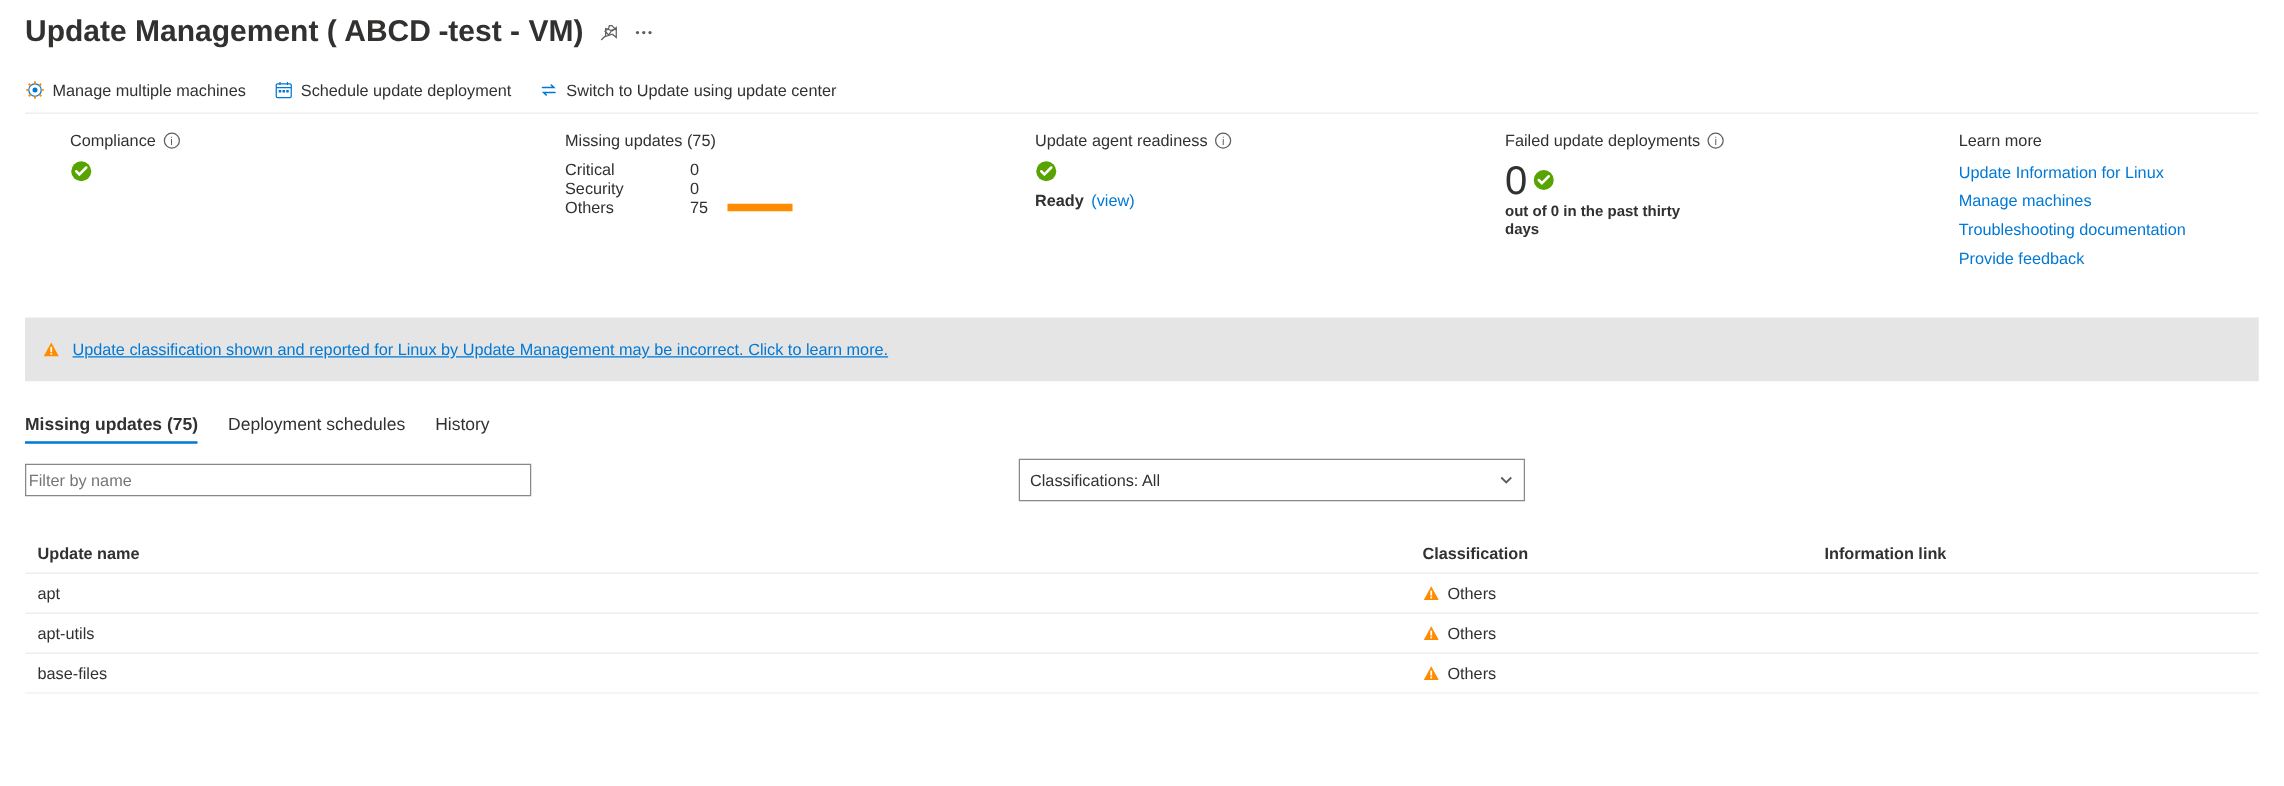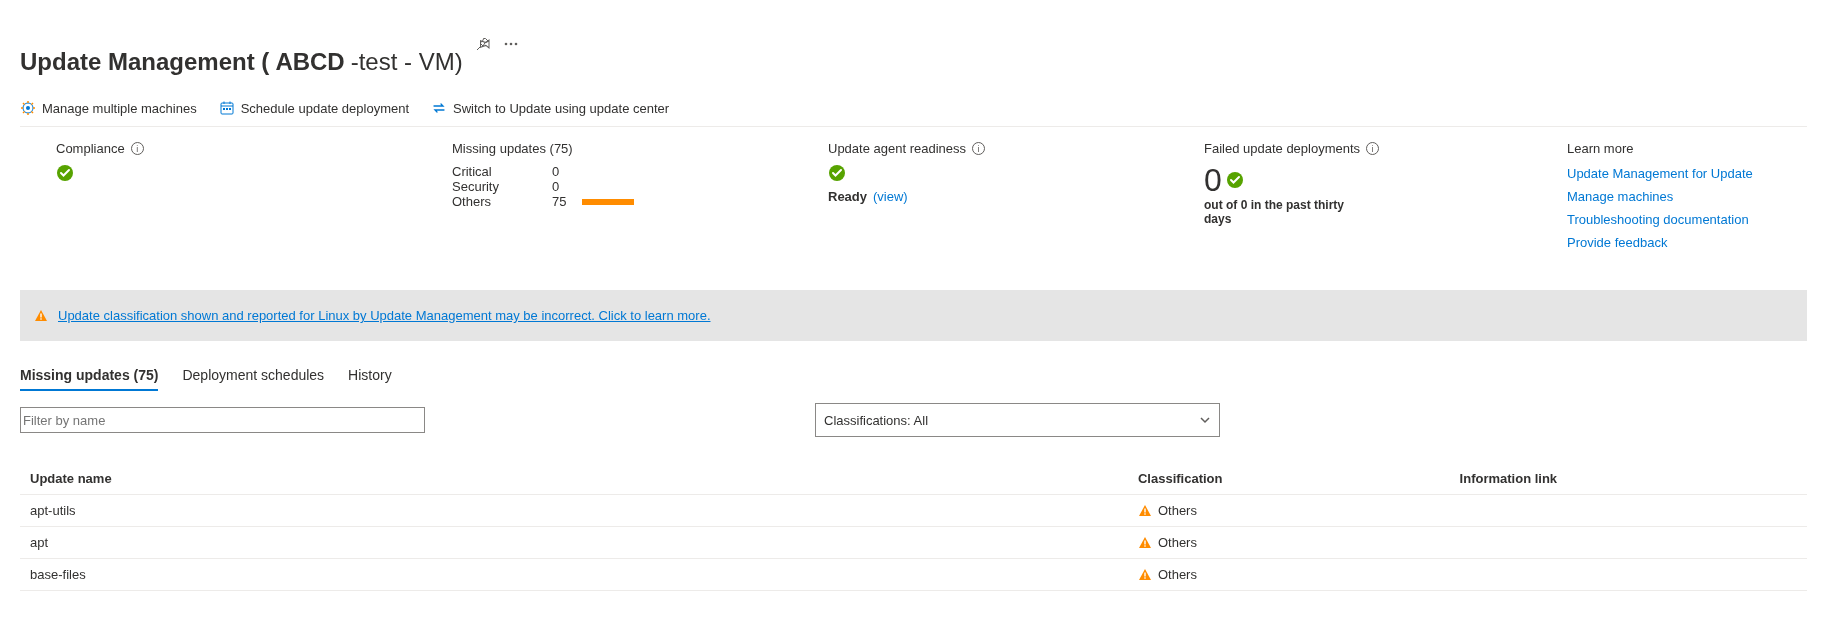--- a/index.html
+++ b/index.html
@@ -6,21 +6,21 @@
   body {
     margin: 0;
     font-family: "Segoe UI", -apple-system, BlinkMacSystemFont, sans-serif;
     font-size: 13px;
     color: #323130;
     background: #fff;
   }
   .page { padding: 12px 20px 0 20px; }
   .title-row { display: flex; align-items: center; gap: 12px; margin-bottom: 20px; }
   .page-title { font-size: 24px; font-weight: 600; color: #323130; display: flex; align-items: baseline; gap: 6px; }
-  .page-title .paren { font-weight: 400; margin-top: 36px; }
+  .page-title .paren { font-weight: 700; }
   .page-title .vm-id { font-weight: 700; }
   .icon-btn { cursor: pointer; color: #605e5c; display: inline-flex; align-items: center; }
   .toolbar { display: flex; align-items: center; gap: 22px; padding: 4px 0 10px 0; border-bottom: 1px solid #edebe9; }
   .toolbar-item { display: inline-flex; align-items: center; gap: 6px; cursor: pointer; color: #323130; }
   .toolbar-item svg { width: 16px; height: 16px; }
   .summary { display: flex; gap: 40px; padding: 14px 0 24px 0; align-items: flex-start; }
   .card { flex: 0 0 auto; margin-left: 36px; }
   .card-title { font-size: 13px; color: #323130; display: flex; align-items: center; gap: 6px; margin-bottom: 8px; }
   .info-icon { width: 13px; height: 13px; border: 1px solid #605e5c; border-radius: 50%; display: inline-flex; align-items: center; justify-content: center; font-size: 9px; color: #605e5c; cursor: pointer; }
   .check-circle { width: 18px; height: 18px; }
@@ -213,21 +213,21 @@
             <path d="M5 9l2.5 2.5L13 6" stroke="#fff" stroke-width="2" fill="none" stroke-linecap="round"></path>
           </svg>
       </div>
       <div class="failed-sub">out of 0 in the past thirty days</div>
     </div>
 
     <div class="card learn-col">
       <div class="card-title">
         <span>Learn more</span>
       </div>
-      <div class="link-row"><span class="link">Update Management for Update</span></div>
+      <div class="link-row"><span class="link">Update Information for Linux</span></div>
       <div class="link-row"><span class="link">Manage machines</span></div>
       <div class="link-row"><span class="link">Troubleshooting documentation</span></div>
       <div class="link-row"><span class="link">Provide feedback</span></div>
     </div>
 
   </div>
 
   <div class="banner">
     <svg class="warn-tri" viewBox="0 0 14 14">
         <path d="M7 1L13 12H1z" fill="#ff8c00"></path>
@@ -258,35 +258,35 @@
   <table class="updates">
     <thead>
       <tr>
         <th style="width:62%">Update name</th>
         <th style="width:18%">Classification</th>
         <th style="width:20%">Information link</th>
       </tr>
     </thead>
     <tbody>
       <tr>
-        <td>apt-utils</td>
+        <td>apt</td>
         <td>
             <div class="class-cell">
           <svg class="warn-tri" viewBox="0 0 14 14">
                 <path d="M7 1L13 12H1z" fill="#ff8c00"></path>
                 <rect x="6.3" y="4.5" width="1.4" height="4" fill="#fff"></rect>
                 <rect x="6.3" y="9.3" width="1.4" height="1.4" fill="#fff"></rect>
               </svg>
           <span>Others</span>
         </div>
           </td>
         <td></td>
       </tr>
       <tr>
-        <td>apt</td>
+        <td>apt-utils</td>
         <td>
             <div class="class-cell">
           <svg class="warn-tri" viewBox="0 0 14 14">
                 <path d="M7 1L13 12H1z" fill="#ff8c00"></path>
                 <rect x="6.3" y="4.5" width="1.4" height="4" fill="#fff"></rect>
                 <rect x="6.3" y="9.3" width="1.4" height="1.4" fill="#fff"></rect>
               </svg>
           <span>Others</span>
         </div>
           </td>

